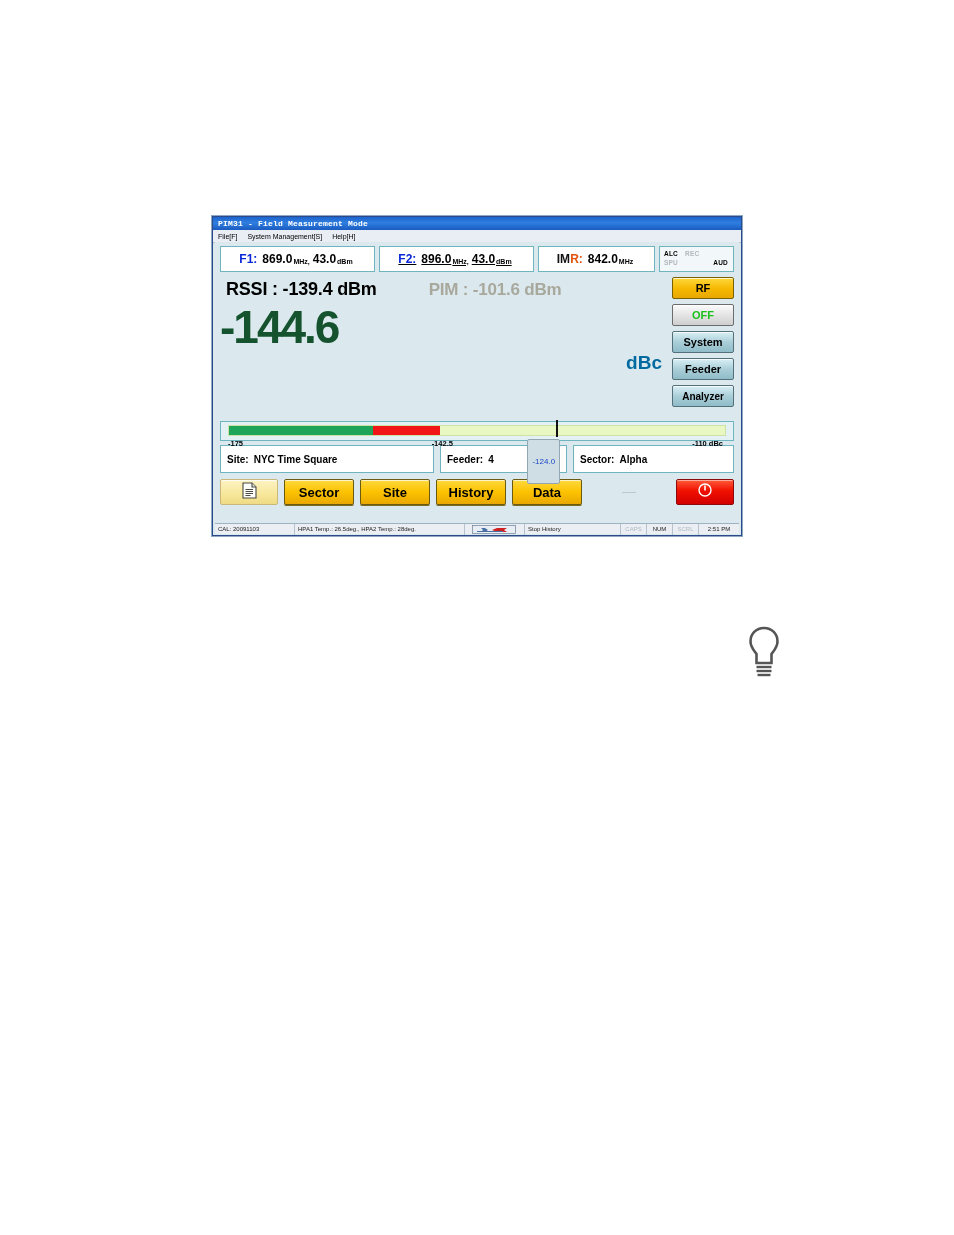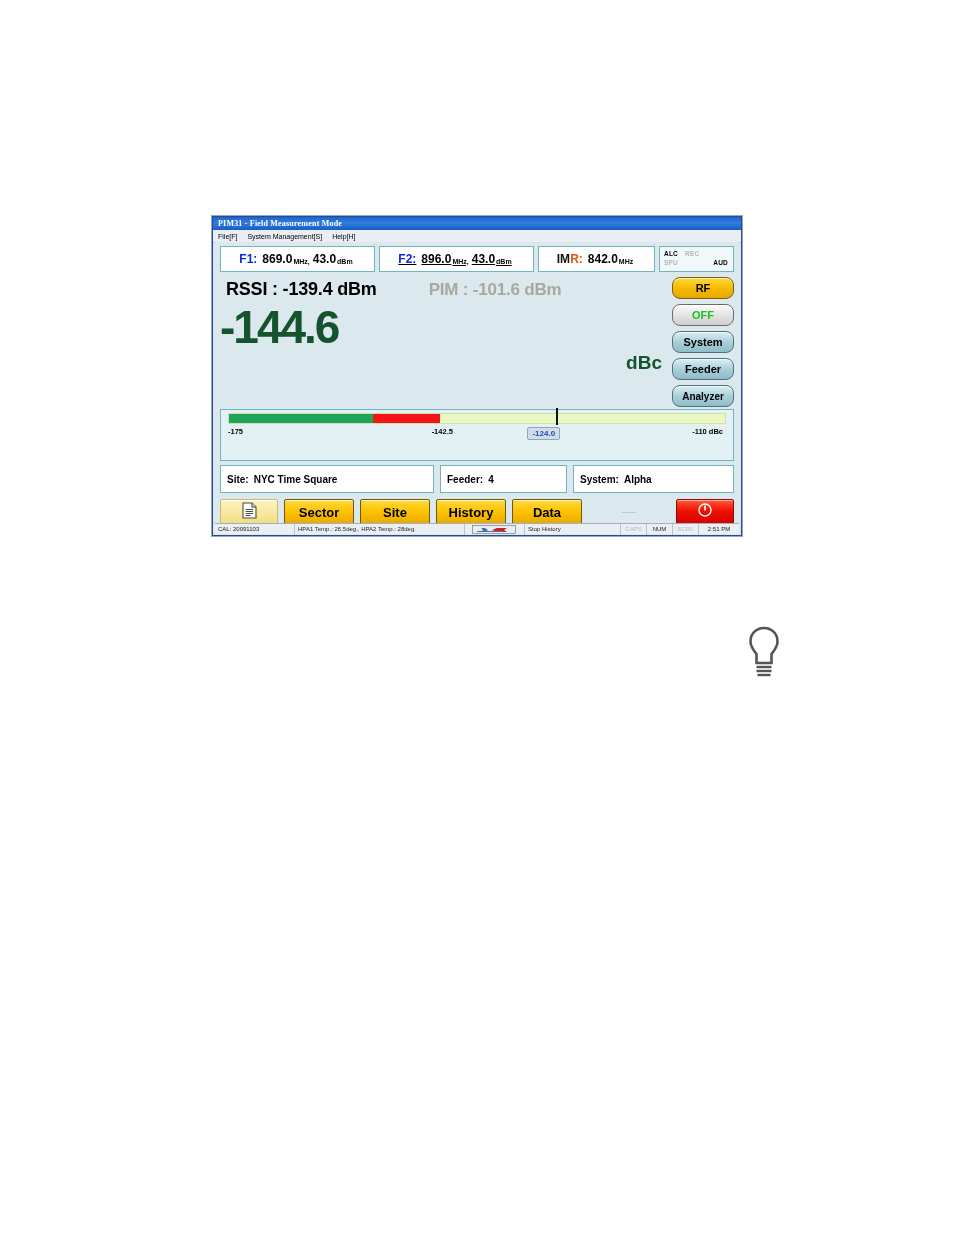--- a/index.html
+++ b/index.html
@@ -16,21 +16,21 @@
     border:1px solid #2a4a8a;
     box-sizing:border-box;
     box-shadow:0 0 0 1px #8fa9c4;
   }
   .titlebar{
     height:13px;
     background:linear-gradient(to bottom,#1d63cd 0%,#2f7fe0 45%,#1a5bc0 100%);
     color:#ffffff;font-size:8px;font-weight:bold;
     display:flex;align-items:center;padding-left:5px;
     letter-spacing:.2px;
-    font-family:Liberation Serif, serif;
+    font-family:Liberation Mono, monospace;
   }
   .menubar{
     height:12px;background:#e8eef4;
     border-bottom:1px solid #b8c6d4;
     display:flex;align-items:center;gap:10px;padding-left:5px;
     font-size:7px;color:#000;
   }
   .menubar span{cursor:default;white-space:nowrap;}
 
   .client{
@@ -71,41 +71,41 @@
   .rssi-line{display:flex;align-items:baseline;padding-left:6px;padding-top:3px;}
   .rssi-txt{font-size:18px;font-weight:bold;color:#000;letter-spacing:-.2px;}
   .pim-txt{font-size:17px;font-weight:bold;color:#a8a89c;letter-spacing:-.2px;margin-left:52px;}
 
   .bigval{
     font-size:46px;font-weight:bold;color:#14532d;
     line-height:58px;margin-top:-2px;letter-spacing:-2px;
     padding-right:28px;
   }
   .dbc{
-    text-align:right;font-size:19px;font-weight:bold;color:#14532d;
+    text-align:right;font-size:19px;font-weight:bold;color:#0369a1;
     padding-right:6px;margin-top:-4px;
   }
 
   
   .btncol{flex:0 0 62px;display:flex;flex-direction:column;gap:5px;padding-left:4px;padding-top:1px;}
   .sbtn{
-    height:22px;border:1px solid #5b6b6b;border-radius:8px;
+    height:22px;border:1px solid #5b6b6b;border-radius:2px;
     display:flex;align-items:center;justify-content:center;
     font-size:11px;font-weight:bold;box-sizing:border-box;cursor:default;
     box-shadow:inset 0 1px 0 rgba(255,255,255,.75);
   }
   .b-rf{background:linear-gradient(to bottom,#ffd83a 0%,#f5b800 55%,#e8a800 100%);color:#000;border-color:#7a6000;}
   .b-off{background:linear-gradient(to bottom,#fbfbfb 0%,#e2e2e2 55%,#cfcfcf 100%);color:#19c219;border-color:#6c6c6c;}
   .b-blue{background:linear-gradient(to bottom,#d9eff5 0%,#a9ced8 52%,#8fbcc8 100%);color:#000;border-color:#54707a;}
   .b-blue.small{font-size:10px;}
 
   
   .gauge{
-    margin-top:2px;border:1px solid #6fb5bf;background:#e4f1f4;
-    height:52px;box-sizing:border-box;position:relative;
+    margin-top:14px;border:1px solid #6fb5bf;background:#e4f1f4;
+    height:20px;box-sizing:border-box;position:relative;
     padding:3px 4px 0 4px;
   }
   .bar{
     position:relative;height:11px;background:#e9f7c2;
     border:1px solid #cfe2a6;box-sizing:border-box;margin:0 3px;
   }
   .seg{position:absolute;top:0;bottom:0;}
   .seg-green{left:0;width:29%;background:#1ea55a;}
   .seg-red{left:29%;width:13.5%;background:#f21515;}
   .tick{
@@ -114,22 +114,22 @@
   .scale{
     position:relative;margin-top:3px;height:14px;font-size:7.5px;font-weight:bold;color:#000;
   }
   .scale span{position:absolute;top:0;white-space:nowrap;}
   .sc-min{left:3px;}
   .sc-mid{left:41%;}
   .sc-max{right:6px;}
   .callout{
     position:absolute;left:60%;top:-1px;
     background:#cfdde4;border:1px solid #93a7b2;border-radius:2px;
-    font-size:8px;font-weight:bold;color:#1c48c8;
-    padding:1px 4px;line-height:9px;
+    font-size:8px;font-weight:normal;color:#1c48c8;
+    padding:17px 4px;line-height:9px;
   }
 
   
   .site-row{display:flex;gap:6px;margin-top:4px;height:28px;}
   .sitebox{
     background:#ffffff;border:1px solid #6fb5bf;box-sizing:border-box;
     display:flex;align-items:center;padding-left:6px;
     font-size:10px;font-weight:bold;color:#000;white-space:nowrap;
   }
   .site-a{flex:0 0 214px;}
@@ -279,21 +279,21 @@
     <div class="site-row">
       <div class="sitebox site-a">
         <span>Site:</span>
         <span class="v">NYC Time Square</span>
       </div>
       <div class="sitebox site-b">
         <span>Feeder:</span>
         <span class="v">4</span>
       </div>
       <div class="sitebox site-c">
-        <span>System:</span>
+        <span>Sector:</span>
         <span class="v">Alpha</span>
       </div>
     </div>
 
     <div class="btn-row">
 
       <div class="docbtn">
         <span>
           <svg width="15" height="17" viewBox="0 0 15 17">
             <path d="M1 1 h9 l4 4 v11 h-13 z" fill="#fdfdfa" stroke="#4a4a44" stroke-width="1.1"></path>

